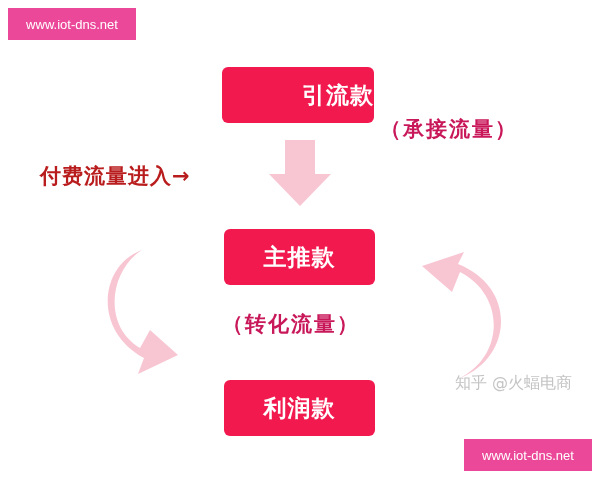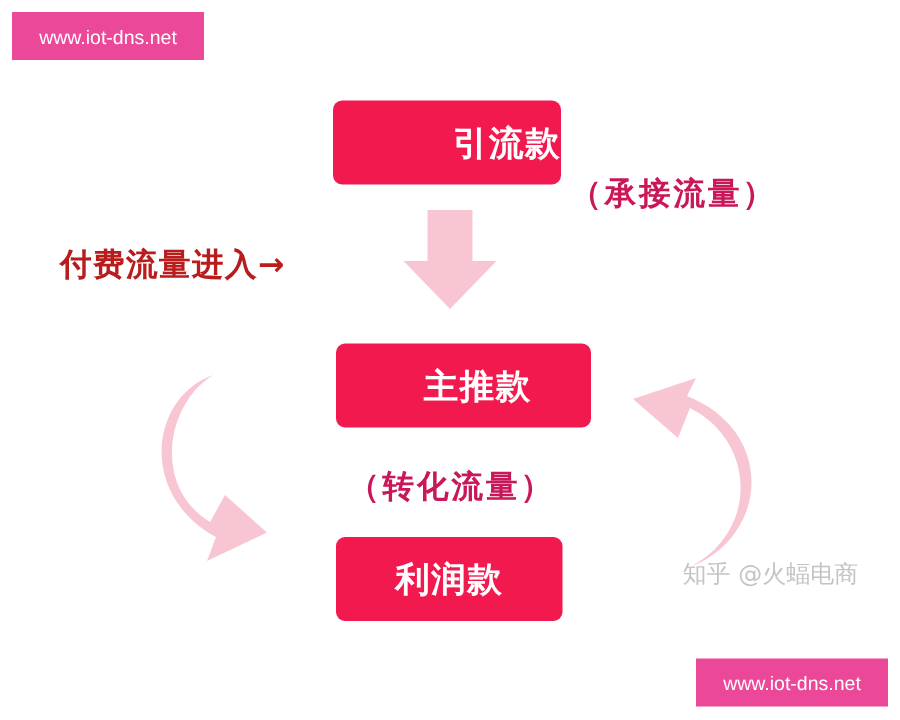--- a/index.html
+++ b/index.html
@@ -20,32 +20,32 @@
   <span>引流款</span>
 </div>
 <div class="note" style="left:380px;top:79px;margin-top:36px;">（承接流量）</div>
 
 <div class="side" style="left:40px;top:162px;">付费流量进入→</div>
 
 <svg width="70" height="70" style="left:265px;top:138px;" viewBox="0 0 70 70">
   <polygon points="20,2 50,2 50,36 66,36 35,68 4,36 20,36" fill="#f8c6d3"></polygon>
 </svg>
 
-<div class="box" style="left:224px;top:229px;width:151px;height:56px;padding-left:19px;">
+<div class="box" style="left:224px;top:229px;width:151px;height:56px;">
   <span>主推款</span>
 </div>
-<div class="note" style="left:232px;top:310px;">（转化流量）</div>
+<div class="note" style="left:222px;top:310px;">（转化流量）</div>
 
 <svg width="130" height="160" style="left:80px;top:230px;" viewBox="0 0 130 160">
   <path d="M62,20 C30,40 22,95 60,118 L70,100 L98,125 L58,144 L64,128 C12,100 20,35 62,20 Z" fill="#f8c6d3"></path>
 </svg>
 
 <svg width="130" height="160" style="left:400px;top:230px;" viewBox="0 0 130 160">
   <path d="M60,148 C105,125 105,65 60,42 L52,62 L22,36 L64,22 L58,34 C118,58 112,128 60,148 Z" fill="#f8c6d3"></path>
 </svg>
 
-<div class="box" style="left:224px;top:358px;width:151px;height:56px;">
+<div class="box" style="left:224px;top:380px;width:151px;height:56px;">
   <span>利润款</span>
 </div>
 
 <div class="credit" style="left:455px;top:373px;">知乎 @火蝠电商</div>
 
 <div class="wm" style="left:464px;top:439px;width:128px;height:32px;">www.iot-dns.net</div>
 
 </body></html>

